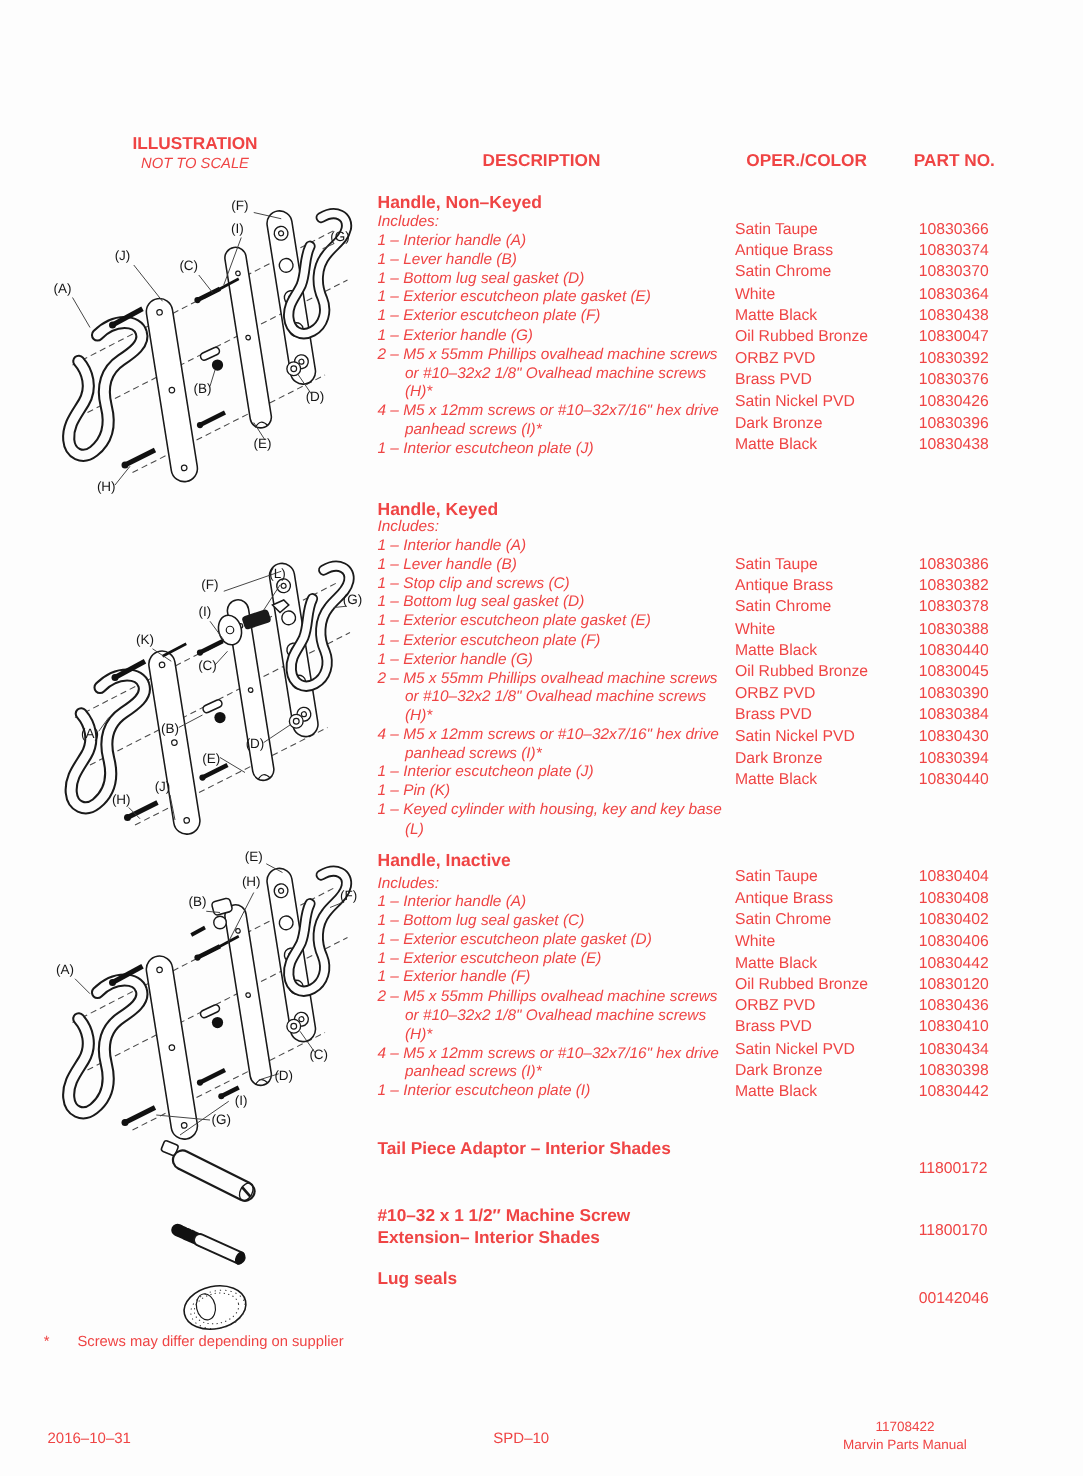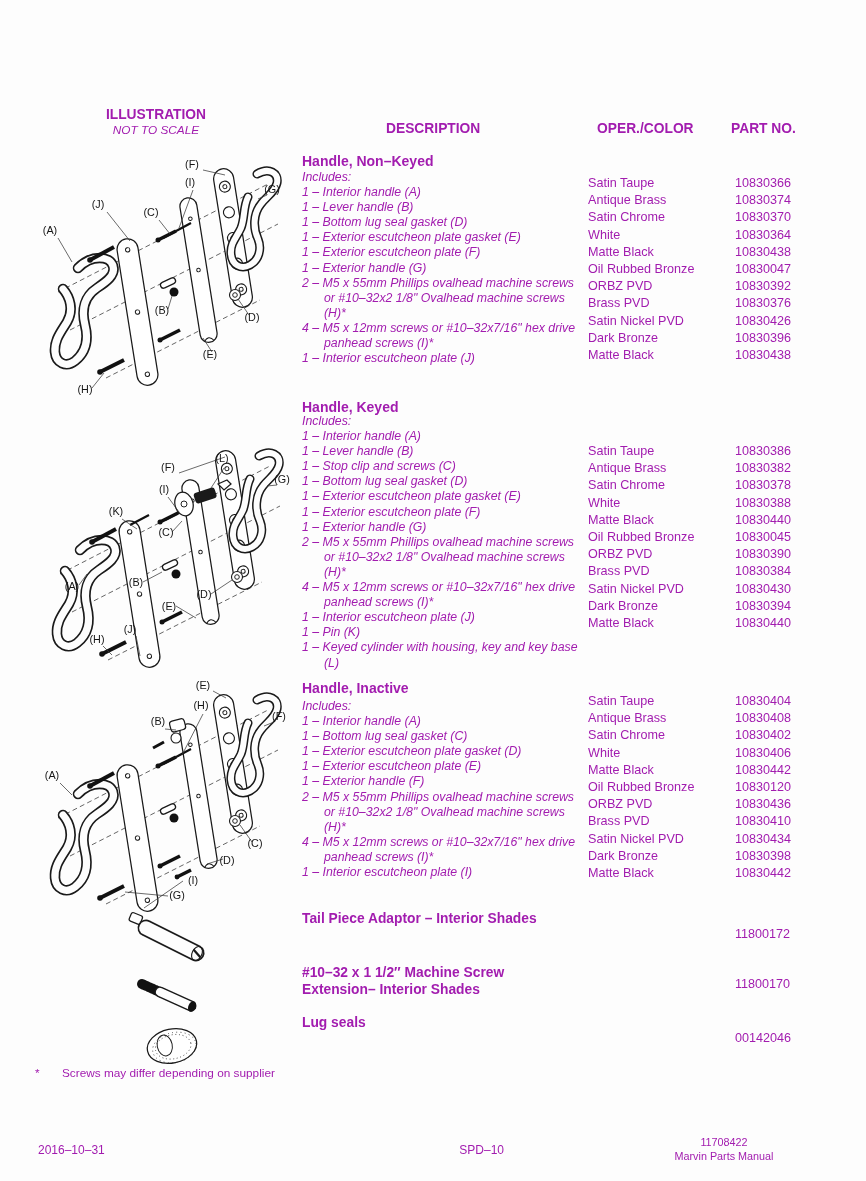--- a/index.html
+++ b/index.html
@@ -1,33 +1,33 @@
 <!DOCTYPE html>
 <html><head>
 <meta charset="utf-8">
 <style>
   html,body{margin:0;padding:0;background:#e9e9e9}
   .page{position:relative;width:866px;height:1181px;background:#fdfdfd;
-        font-family:"Liberation Sans",sans-serif;color:#a21caf;overflow:hidden;margin:0 auto}
+        font-family:"Liberation Sans",sans-serif;color:#ef4444;overflow:hidden;margin:0 auto}
   .abs{position:absolute}
   .hdr{font-weight:bold;font-size:13.8px}
   .illus-hdr{text-align:center;width:130px}
   .nts{font-weight:normal;font-style:italic;font-size:11.8px;margin-top:1px}
   .sec-title{font-weight:bold;font-size:14px}
   .includes{font-style:italic;font-size:12.3px;line-height:15.1px;width:276px}
   .inc{padding-left:22px;text-indent:-22px}
   .fins{font-size:12.6px;line-height:17.2px;width:270px}
   .fin-row{display:flex}
   .fin-color{width:147px}
   .xtitle{font-weight:bold;font-size:13.8px;line-height:17px;width:300px}
   .part{font-size:12.6px}
   .fnote{font-size:11.8px}
   .foot{font-size:12px}
   .foot-small{font-size:10.8px;line-height:13.5px;text-align:center;width:156px}
-  .center{text-align:right}
+  .center{text-align:center}
   svg{display:block}
   svg text.cl{font-family:"Liberation Sans",sans-serif;font-size:10.8px;fill:#161616}
   .dashl{stroke:#4a4a4a;stroke-width:.85;stroke-dasharray:5 3.2;fill:none}
   .plate{fill:#fff;stroke:#1a1a1a;stroke-width:1.25}
   .lug{fill:#fff;stroke:#1a1a1a;stroke-width:1.1}
   .hole{fill:none;stroke:#1a1a1a;stroke-width:.95}
   .tubeO{fill:none;stroke:#1a1a1a;stroke-linecap:round;stroke-linejoin:round}
   .tubeI{fill:none;stroke:#fdfdfd;stroke-linecap:round;stroke-linejoin:round}
   .screwline{stroke:#111;stroke-linecap:butt}
   .pin{stroke:#111;stroke-width:2.2}

